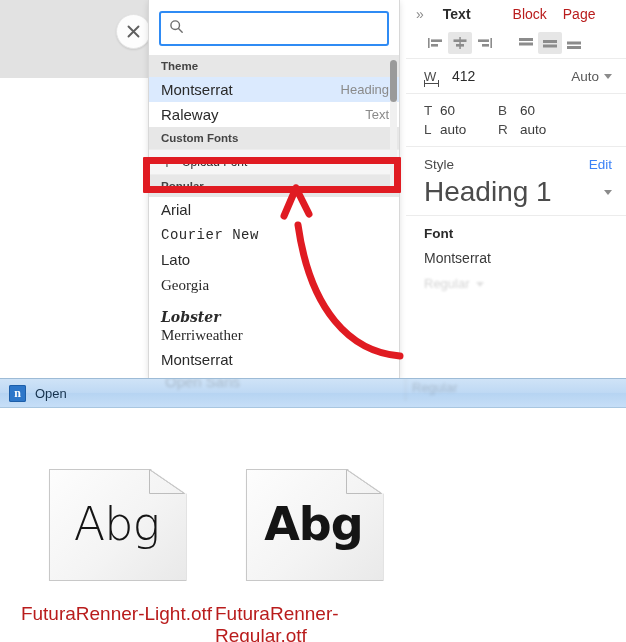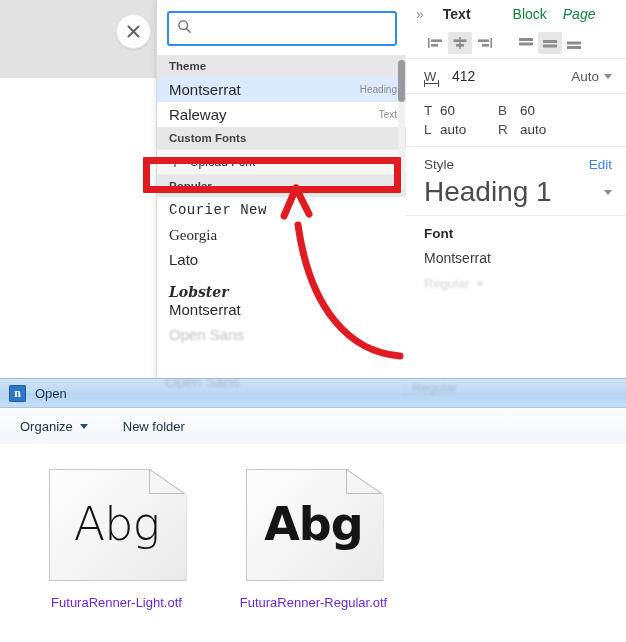--- a/index.html
+++ b/index.html
@@ -25,21 +25,21 @@
     position:absolute;left:116px;top:14px;width:33px;height:33px;
     border-radius:50%;background:#fdfdfd;
     border:1px solid #e4e4e4;
     box-shadow:0 1px 2px rgba(0,0,0,.10);
     display:flex;align-items:center;justify-content:center;
   }
   .close-btn svg{display:block;}
 
   
   .font-dropdown{
-    position:absolute;left:156px;top:0;width:250px;height:378px;
+    position:absolute;left:148px;top:0;width:250px;height:378px;
     background:#ffffff;
     border-left:1px solid #d8d8d8;
     border-right:1px solid #d8d8d8;
     box-shadow:0 2px 6px rgba(0,0,0,.12);
     overflow:hidden;
   }
   .search-wrap{padding:11px 10px 9px 10px;background:#fff;}
   .search-box{
     position:relative;height:31px;
     border:2px solid #2f8bf4;border-radius:3px;background:#fff;
@@ -55,21 +55,21 @@
     background:#e7e7e7;color:#444;
     font-size:11.5px;font-weight:bold;
     padding:4px 0 4px 12px;
     line-height:14px;
   }
   .font-row{
     height:25px;display:flex;align-items:center;
     padding:0 10px 0 12px;color:#2a2a2a;
   }
   .font-row .fname{font-size:15px;line-height:18px;white-space:nowrap;}
-  .font-row .ftag{margin-left:auto;font-size:10px;color:#8a8a8a;}
+  .font-row .ftag{margin-left:auto;font-size:13px;color:#8a8a8a;}
   .font-row.sel{background:#dbeafe;}
   .f-arial{font-family:"Liberation Sans",sans-serif;}
   .f-courier{font-family:"Liberation Mono",monospace;font-size:14px !important;letter-spacing:.5px;}
   .f-georgia{font-family:"Liberation Serif",serif;}
   .f-lato{font-family:"Liberation Sans",sans-serif;}
   .f-lobster{font-family:"DejaVu Serif",serif;font-style:italic;font-weight:bold;font-size:14px !important;margin-top:15px;}
   .f-merri{font-family:"Liberation Serif",serif;}
   .f-mont{font-family:"Liberation Sans",sans-serif;}
   .f-ralew{font-family:"Liberation Sans",sans-serif;}
 
@@ -93,25 +93,25 @@
   
   .right-panel{
     position:absolute;left:406px;top:0;width:220px;height:378px;
     background:#ffffff;
   }
   .rp-tabs{
     height:28px;display:flex;align-items:center;
     padding:0 14px 0 10px;
   }
   .rp-chev{color:#8d8d8d;font-size:14px;margin-right:18px;letter-spacing:-1px;}
-  .rp-tab{font-size:14px;color:#15803d;margin-right:0;}
+  .rp-tab{font-size:14px;color:#b91c1c;margin-right:0;}
   .rp-tab.active{color:#2b2b2b;font-weight:bold;}
   .rp-tab.t1{margin-left:2px;}
   .rp-tab.t2{margin-left:42px;}
-  .rp-tab.t3{margin-left:16px;font-style:italic;}
+  .rp-tab.t3{margin-left:16px;}
 
   .rp-align{
     height:30px;display:flex;align-items:center;padding-left:18px;
     border-bottom:1px solid #ececec;
   }
   .al-btn{width:24px;height:22px;display:flex;align-items:center;justify-content:center;border-radius:2px;}
   .al-btn.on{background:#e6e6e6;}
   .al-gap{width:18px;}
 
   .rp-row{
@@ -211,21 +211,21 @@
     position:absolute;right:0;top:0;width:36px;height:25px;
   }
   .file-icon .abg{
     position:absolute;left:0;top:0;width:136px;height:110px;
     display:flex;align-items:center;justify-content:center;
     font-size:46px;color:#151515;letter-spacing:-1px;
   }
   .abg-light{font-family:"DejaVu Sans",sans-serif;font-weight:100;}
   .abg-reg{font-family:"DejaVu Sans",sans-serif;font-weight:bold;}
   .file-label{
-    margin-top:16px;font-size:13px;color:#6d28d9;
+    margin-top:24px;font-size:19px;color:#b91c1c;
     font-family:"Liberation Sans",sans-serif;
   }
 </style>
 </head>
 <body>
 
 <div class="root">
 
   <div class="app-gray-band"></div>
   <div class="app-white-left"></div>
@@ -261,30 +261,36 @@
     </div>
 
     <div class="grp-header">Custom Fonts</div>
     <div class="upload-row">
       <span class="plus">+</span>
       <span class="ulabel">Upload Font</span>
     </div>
 
     <div class="grp-header">Popular</div>
     <div class="font-row">
+      <span class="fname f-arial">Arial</span>
+    </div>
+    <div class="font-row">
       <span class="fname f-courier">Courier New</span>
     </div>
     <div class="font-row">
+      <span class="fname f-lato">Lato</span>
+    </div>
+    <div class="font-row">
       <span class="fname f-georgia">Georgia</span>
     </div>
     <div class="font-row">
-      <span class="fname f-lato">Lato</span>
-    </div>
-    <div class="font-row">
       <span class="fname f-lobster">Lobster</span>
+    </div>
+    <div class="font-row">
+      <span class="fname f-merri">Merriweather</span>
     </div>
     <div class="font-row">
       <span class="fname f-mont">Montserrat</span>
     </div>
     <div class="font-row obscured">
       <span class="fname f-arial">Open Sans</span>
     </div>
 
     <div class="dd-scrollbar"></div>
     <div class="dd-thumb"></div>
@@ -399,29 +405,20 @@
     <div class="od-title">
       <div class="od-ghost">
         <span class="gdiv"></span>
         <span class="g1">Open Sans</span>
         <span class="g2">Regular</span>
       </div>
       <div class="od-icon">n</div>
       <span class="od-title-txt">Open</span>
     </div>
 
-    <div class="od-toolbar">
-      <span class="od-tb-item">
-        <span>Organize</span>
-        <i class="od-tb-caret"></i>
-      </span>
-      <span class="od-tb-item">
-        <span>New folder</span>
-      </span>
-    </div>
 
     <div class="od-body">
       <div class="file-grid">
 
         <div class="file-cell">
           <div class="file-icon">
             <div class="page"></div>
             <svg class="foldline" viewBox="0 0 36 25">
               <path d="M0.5 0.5 L35.5 24.5 L0.5 24.5 Z" fill="none" stroke="#bdbdbd" stroke-width="1"></path>
               <path d="M0.5 0.5 L35.5 24.5" stroke="#c9c9c9" stroke-width="1"></path>

